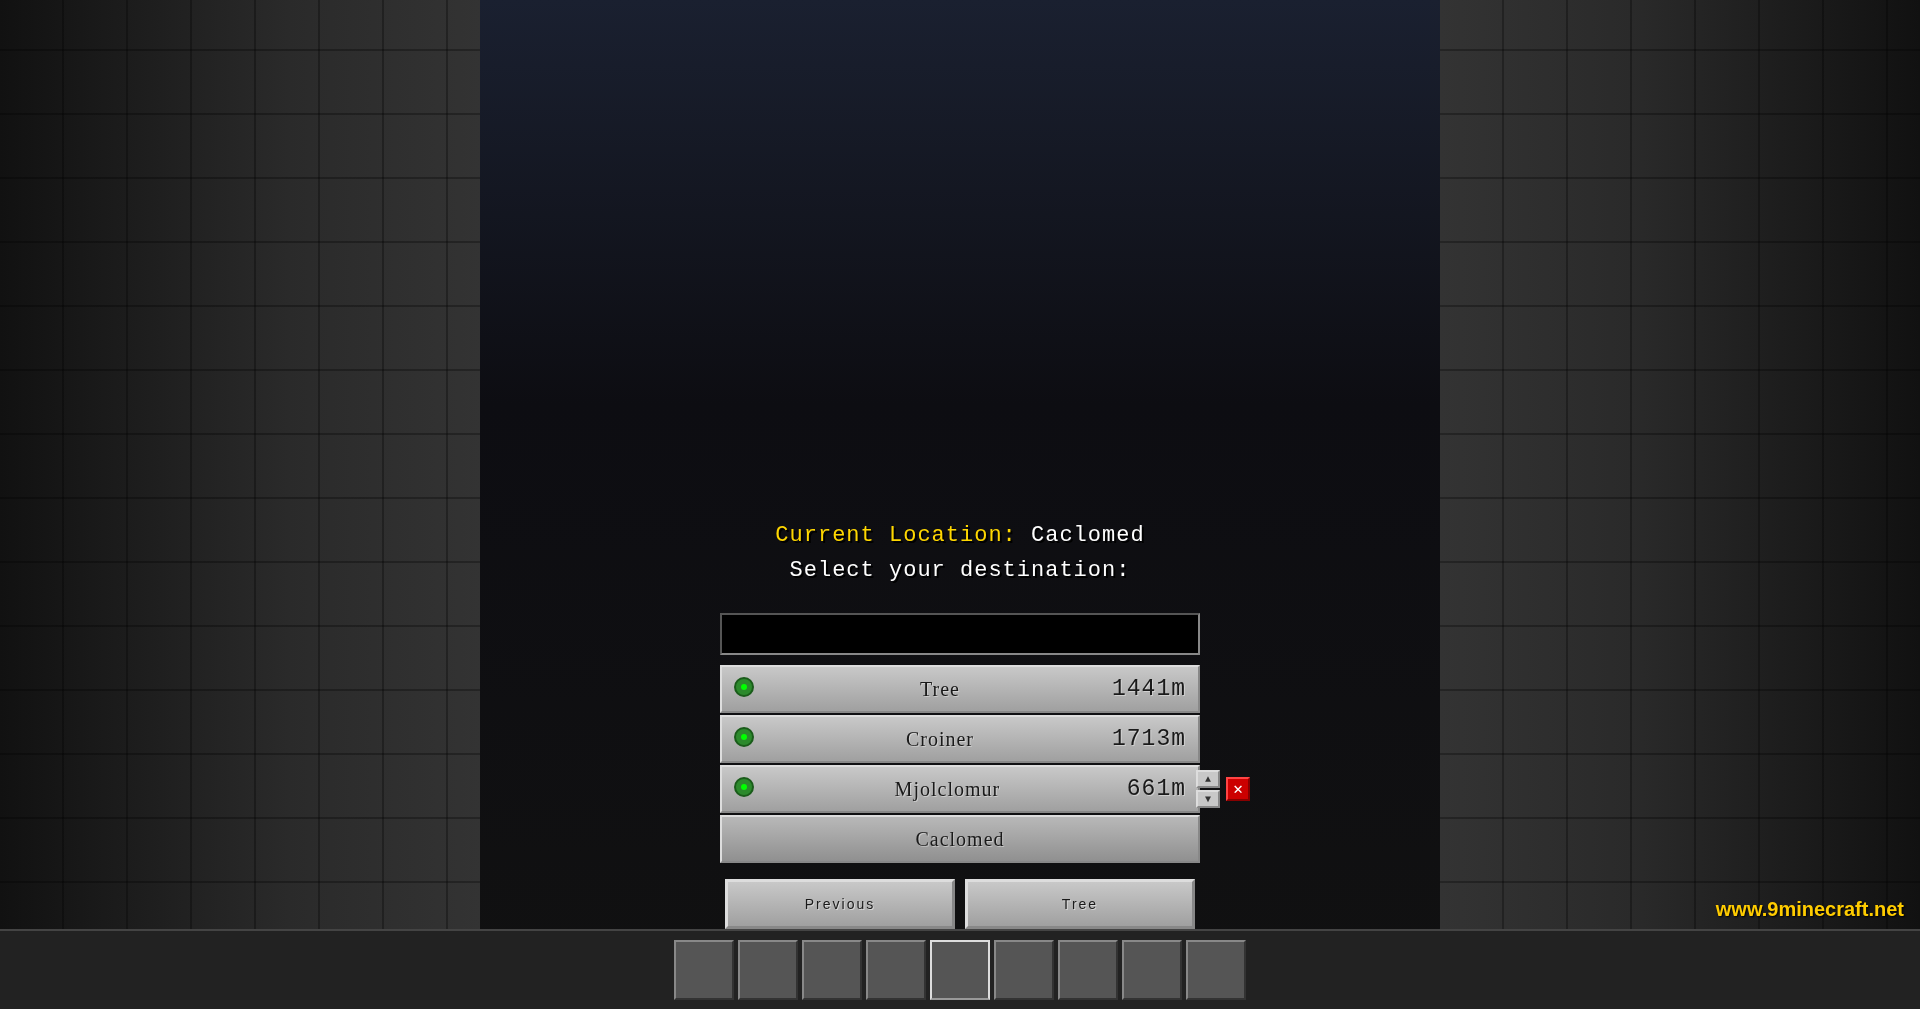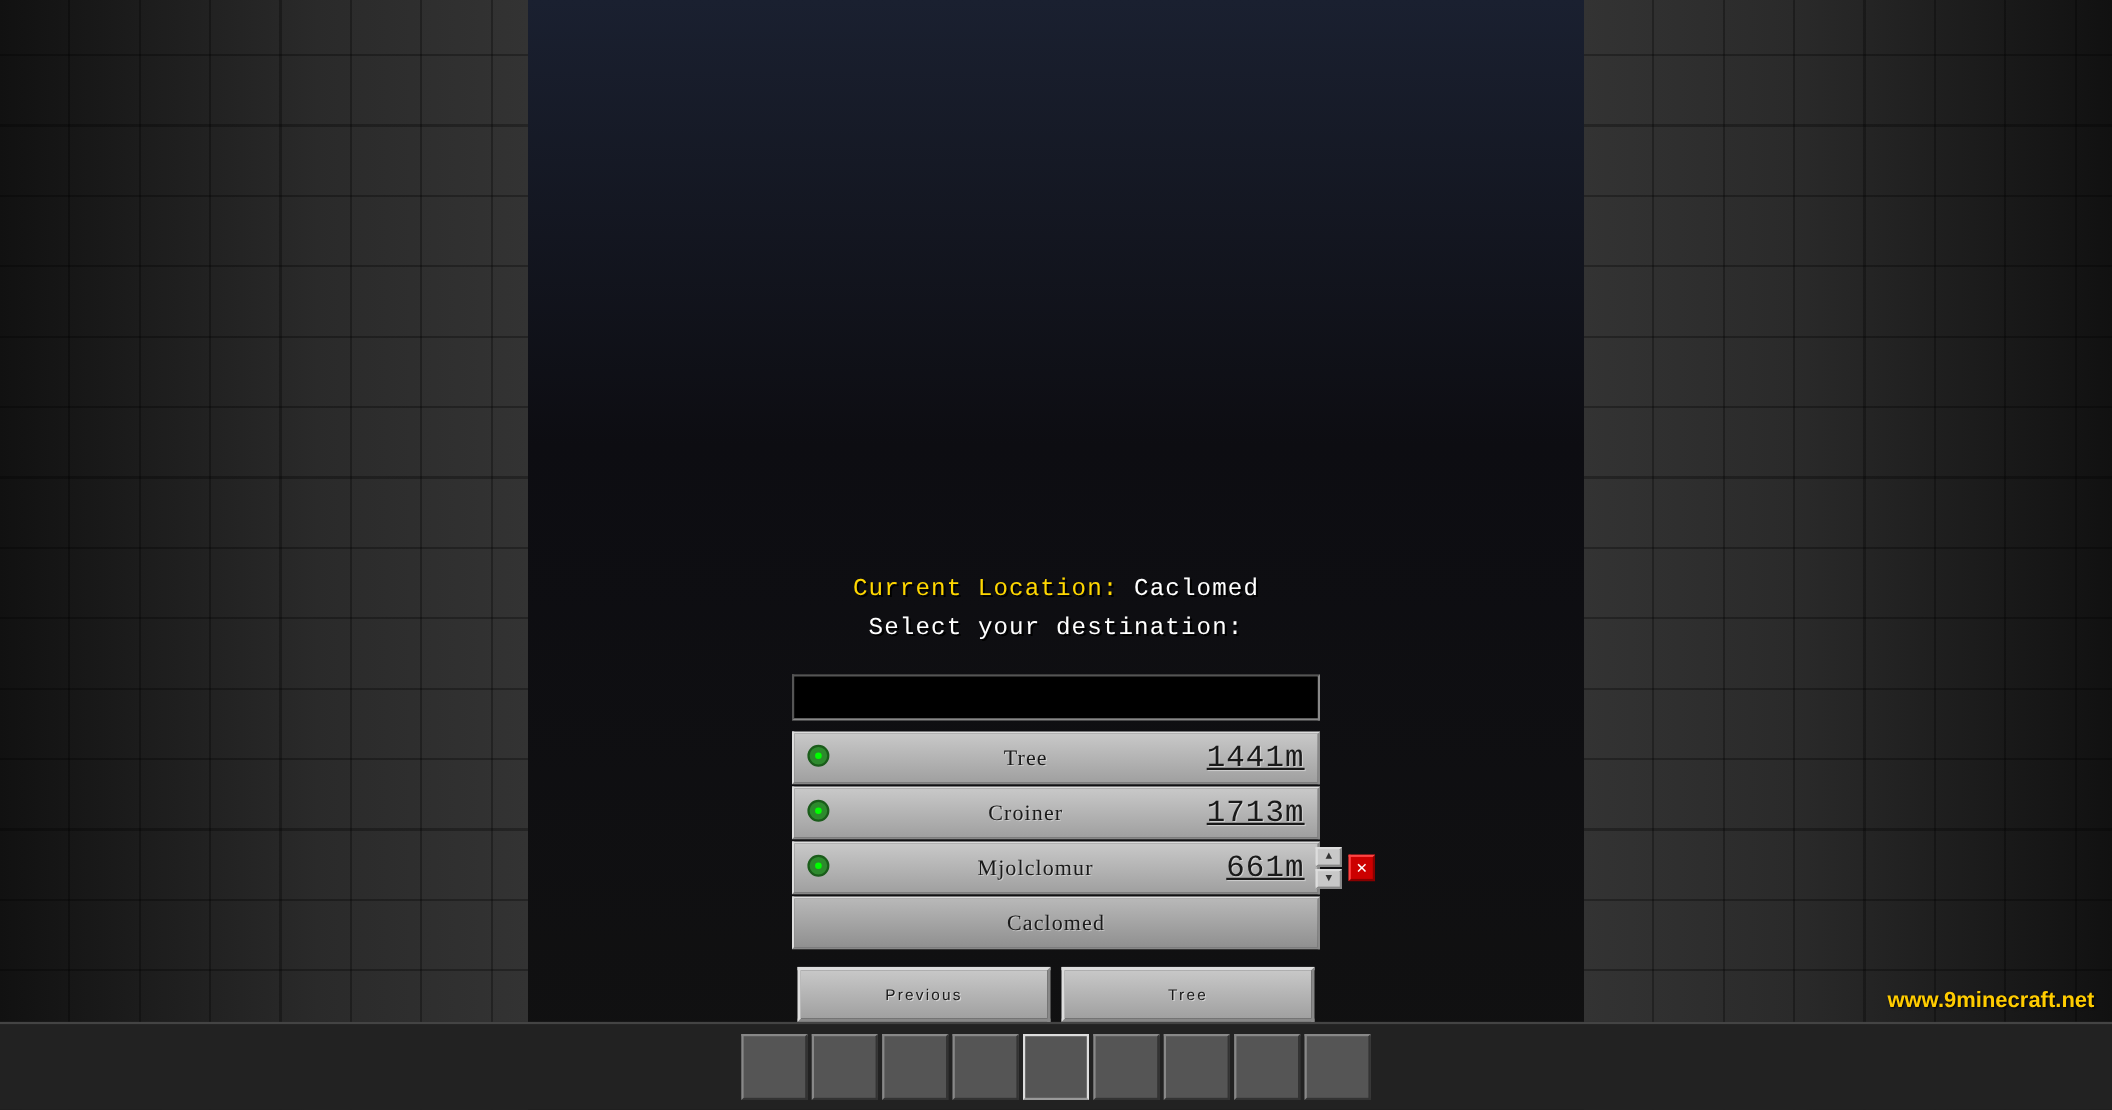--- a/index.html
+++ b/index.html
@@ -206,25 +206,24 @@
       flex: 1;
       font-size: 20px;
       color: #1a1a1a;
       text-align: center;
       text-shadow: 1px 1px 0 rgba(255,255,255,0.4);
       letter-spacing: 1px;
       font-family: Liberation Serif, serif;
     }
 
     .dest-distance {
-      font-size: 28px;
+      font-size: 23px;
       color: #1a1a1a;
       text-shadow: 1px 1px 0 rgba(255,255,255,0.4);
       letter-spacing: 1px;
-      text-decoration: underline;
     }
 
     .side-controls {
       position: absolute;
       right: -52px;
       top: 50%;
       transform: translateY(-50%);
       display: flex;
       flex-direction: row;
       align-items: center;

